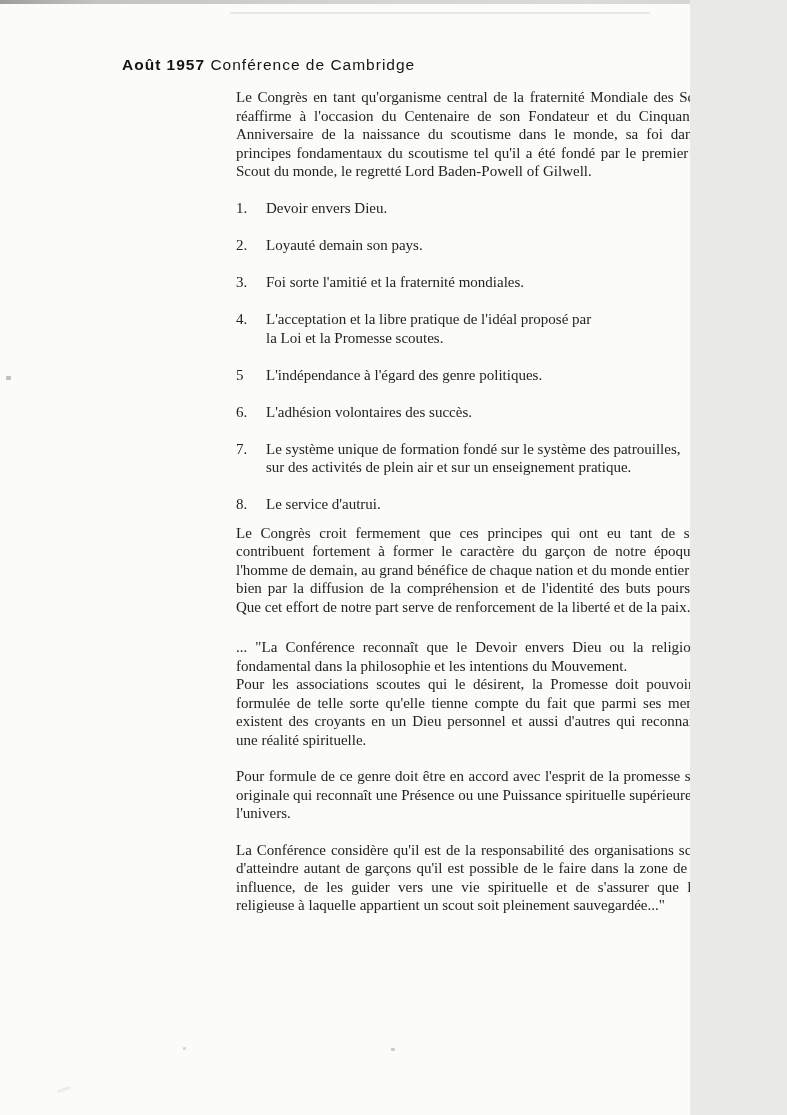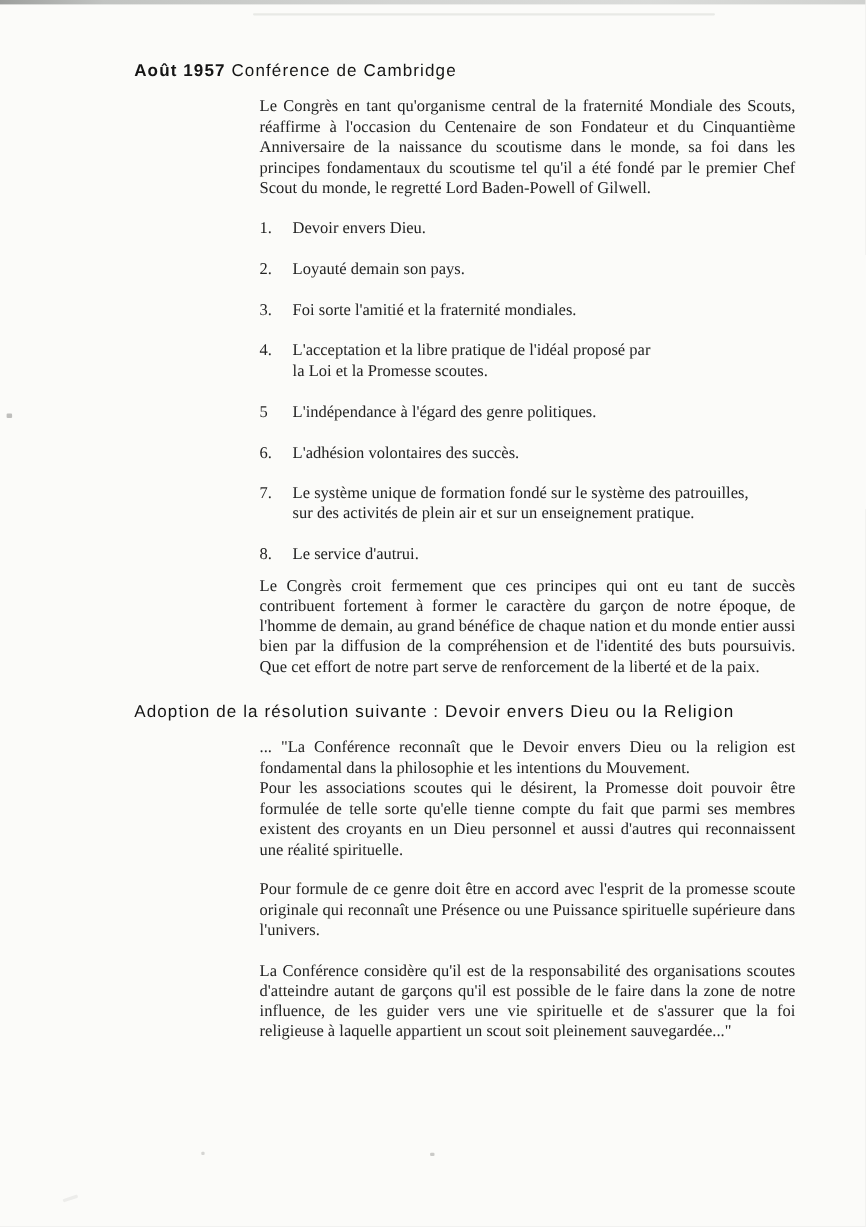--- a/index.html
+++ b/index.html
@@ -1,18 +1,18 @@
 <!DOCTYPE html>
 <html><head>
 <meta charset="utf-8">
 <style>
   html,body{margin:0;padding:0;background:#e9e9e7;}
   .page{
     position:relative;
-    width:787px;height:1115px;
+    width:690px;height:1115px;
     background:#fbfbf9;
     overflow:hidden;
     color:#1d1d1d;
     box-sizing:border-box;
   }
   
   .top-edge{
     position:absolute;top:0;left:0;width:787px;height:4px;
     background:linear-gradient(to right,#7d807e,#aeb1af 12%,#c6c8c6 45%,#cfd1cf 75%,#c2c4c2);
     opacity:.75;
@@ -108,21 +108,20 @@
       <li class="pitem">
         <span class="pnum">8.</span>
         <span class="ptext">Le service d'autrui.</span>
       </li>
     </ol>
 
     <p class="mono just">Le Congrès croit fermement que ces principes qui ont eu tant de succès contribuent fortement à former le caractère du garçon de notre époque, de l'homme de demain, au grand bénéfice de chaque nation et du monde entier aussi bien par la diffusion de la compréhension et de l'identité des buts poursuivis. Que cet effort de notre part serve de renforcement de la liberté et de la paix.</p>
   </main>
 
   <header class="h h2">
-    <div class="h-line">Adoption de la résolution suivante : Devoir envers Dieu ou la Religion</div>
   </header>
 
   <main class="block">
     <p class="mono just first">... "La Conférence reconnaît que le Devoir envers Dieu ou la religion est fondamental dans la philosophie et les intentions du Mouvement.
 Pour les associations scoutes qui le désirent, la Promesse doit pouvoir être formulée de telle sorte qu'elle tienne compte du fait que parmi ses membres existent des croyants en un Dieu personnel et aussi d'autres qui reconnaissent une réalité spirituelle.</p>
     <p class="mono just">Pour formule de ce genre doit être en accord avec l'esprit de la promesse scoute originale qui reconnaît une Présence ou une Puissance spirituelle supérieure dans l'univers.</p>
     <p class="mono just">La Conférence considère qu'il est de la responsabilité des organisations scoutes d'atteindre autant de garçons qu'il est possible de le faire dans la zone de notre influence, de les guider vers une vie spirituelle et de s'assurer que la foi religieuse à laquelle appartient un scout soit pleinement sauvegardée..."</p>
   </main>
 
 </div>

